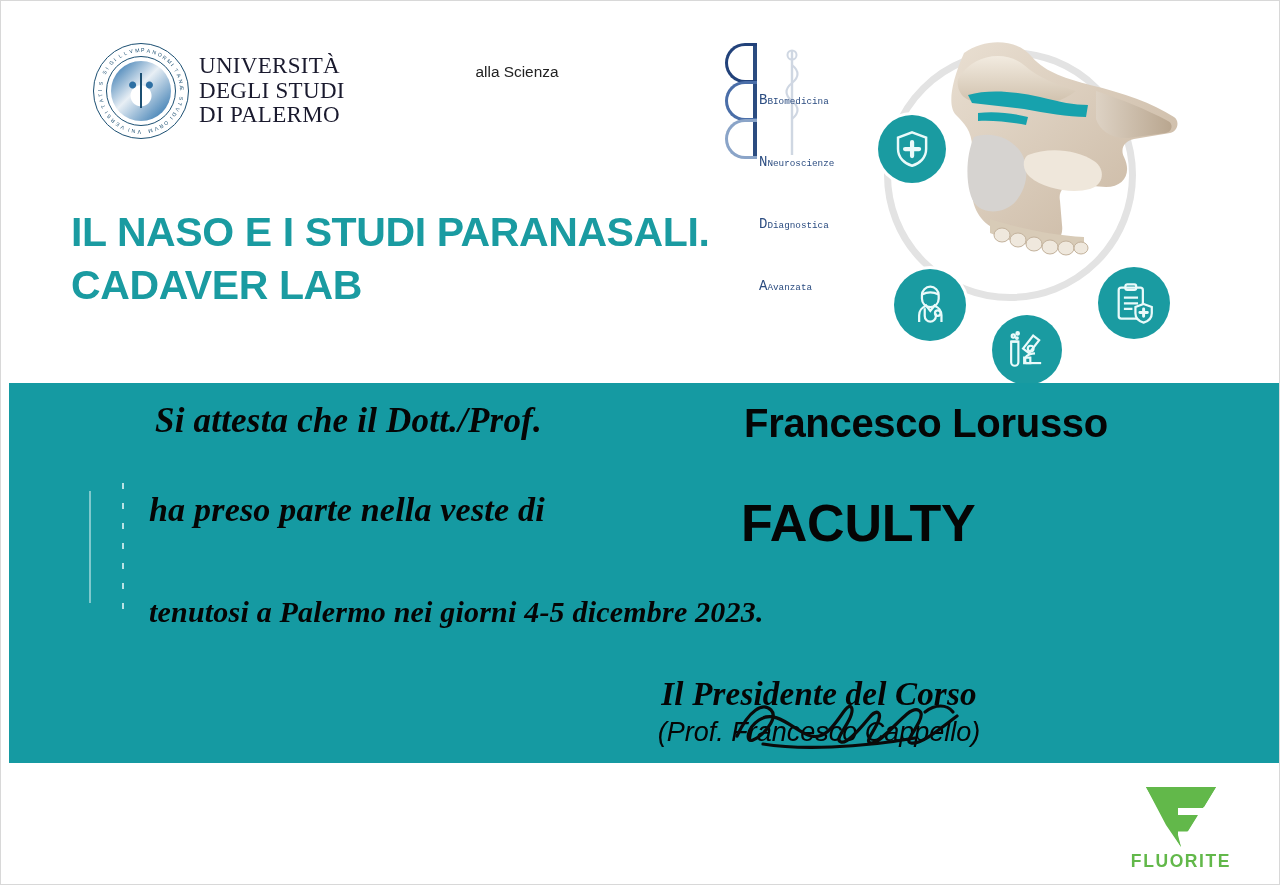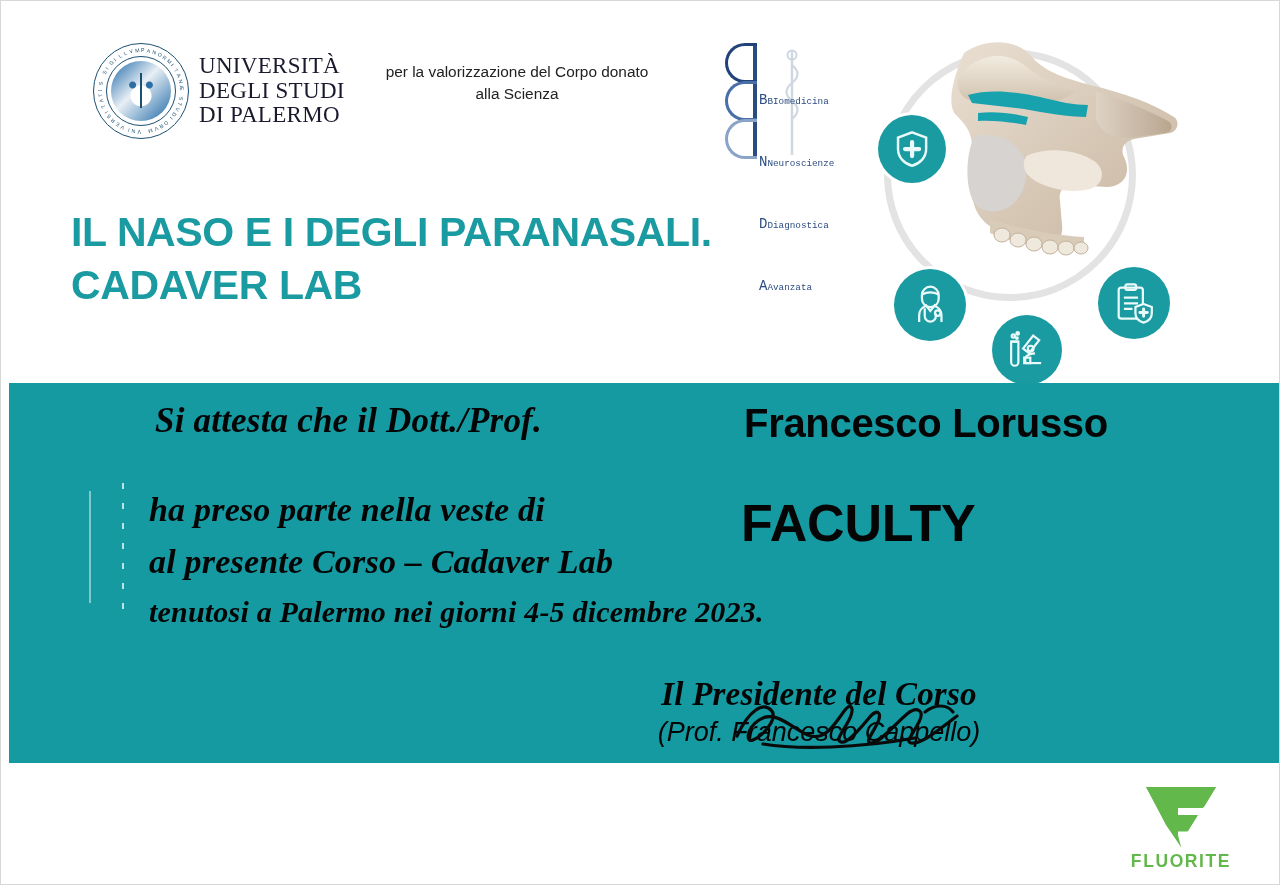--- a/index.html
+++ b/index.html
@@ -213,21 +213,20 @@
         </div>
     </div>
     <div id="unipa-name">
       <div>UNIVERSITÀ</div>
       <div>DEGLI STUDI</div>
       <div>DI PALERMO</div>
     </div>
   </div>
 
   <div id="center-title">
-    <div>per la valorizzazione del Corpo donato</div>
     <div>alla Scienza</div>
   </div>
 
   <div id="bind-logo">
     <div id="bind-mark">
       <div class="spine"></div>
       <div class="lobe l1"></div>
       <div class="lobe l2"></div>
       <div class="lobe l3"></div>
     </div>
@@ -329,39 +328,38 @@
         <rect x="7.2" y="1.8" width="5.8" height="3" rx="1"></rect>
         <path d="M6.4 9 h7.6 M6.4 12 h7.6 M6.4 15 h4.6"></path>
         <path d="M17 12.4 L21.4 14 v3.4 c0 2.6 -2 4.3 -4.4 5 -2.4 -.7 -4.4 -2.4 -4.4 -5 V14 Z" fill="#1a9ba1"></path>
         <path d="M17 15 v4 M15 17 h4" stroke-width="1.6" stroke-linecap="round"></path>
       </svg>
     </div>
   </div>
 
   <div style="position:absolute;left:70px;top:205px;">
     <div style="color:#1a9ba1;font-weight:bold;font-size:41px;line-height:1.3;letter-spacing:-0.4px;">
-      <div>IL NASO E I DEGLI PARANASALI.</div>
+      <div>IL NASO E I STUDI PARANASALI.</div>
       <div>CADAVER LAB</div>
     </div>
   </div>
 </div>
 
 <div id="body-band">
 
   <div id="attesta-line" class="script">Si attesta che il Dott./Prof.</div>
 
   <div id="recipient-name">Francesco Lorusso</div>
 
   <div id="left-rule"></div>
   <div id="dotted-rule"></div>
 
   <div id="line-role" class="script">ha preso parte nella veste di</div>
   <div id="role-value">FACULTY</div>
 
-  <div id="line-course" class="script">al presente Corso – Cadaver Lab</div>
   <div id="line-date" class="script">tenutosi a Palermo nei giorni 4-5 dicembre 2023.</div>
 
   <div id="signature-block">
     <div id="president-title" class="script">Il Presidente del Corso</div>
     <div id="president-name">(Prof. Francesco Cappello)</div>
     <svg id="signature-scribble" viewBox="0 0 270 66">
       <g fill="none" stroke="#0a0a0a" stroke-width="3.2" stroke-linecap="round">
         <path d="M18 44 C30 18 44 10 52 18 C60 26 44 44 34 48 C26 51 28 36 40 28
                  C58 16 76 40 92 44 C108 48 118 28 126 18 C132 10 136 16 130 28
                  C124 40 116 48 122 50 C128 52 140 38 150 26 C158 16 164 20 158 32

